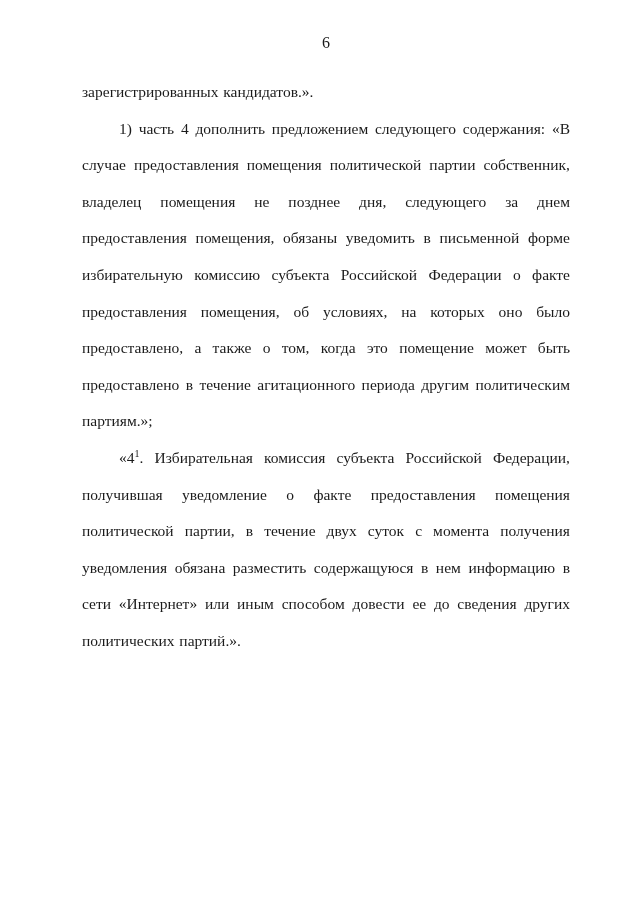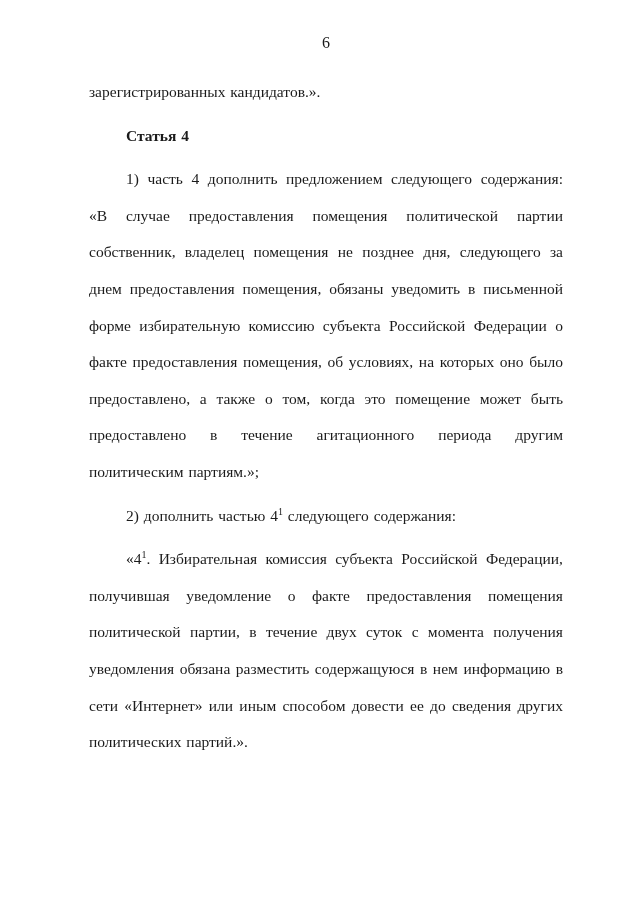--- a/index.html
+++ b/index.html
@@ -20,21 +20,21 @@
     height: 905px;
     padding: 34px 70px 0 82px;
     background: #ffffff;
   }
   .page-number {
     text-align: center;
     font-size: 16px;
     margin: 0 0 22px 0;
   }
   .para {
-    margin: 7px;
+    margin: 0;
     font-size: 15.5px;
     line-height: 36.6px;
     text-align: justify;
     text-indent: 37px;
     word-spacing: 1px;
   }
   .para.no-indent {
     text-indent: 0;
     text-align: left;
   }
@@ -50,22 +50,20 @@
 </style>
 </head>
 <body>
 
 <div class="page">
 
   <div class="page-number">6</div>
 
   <p class="para no-indent">зарегистрированных кандидатов.».</p>
 
-  <p class="para heading">Статья 4</p>
 
 
   <p class="para">1) часть 4 дополнить предложением следующего содержания: «В случае предоставления помещения политической партии собственник, владелец помещения не позднее дня, следующего за днем предоставления помещения, обязаны уведомить в письменной форме избирательную комиссию субъекта Российской Федерации о факте предоставления помещения, об условиях, на которых оно было предоставлено, а также о том, когда это помещение может быть предоставлено в течение агитационного периода другим политическим партиям.»;</p>
 
-  <p class="para"><span>2) дополнить частью 4</span><sup>1</sup><span> следующего содержания:</span></p>
 
   <p class="para"><span>«4</span><sup>1</sup><span>. Избирательная комиссия субъекта Российской Федерации, получившая уведомление о факте предоставления помещения политической партии, в течение двух суток с момента получения уведомления обязана разместить содержащуюся в нем информацию в сети «Интернет» или иным способом довести ее до сведения других политических партий.».</span></p>
 
 </div>
 
 </body></html>

